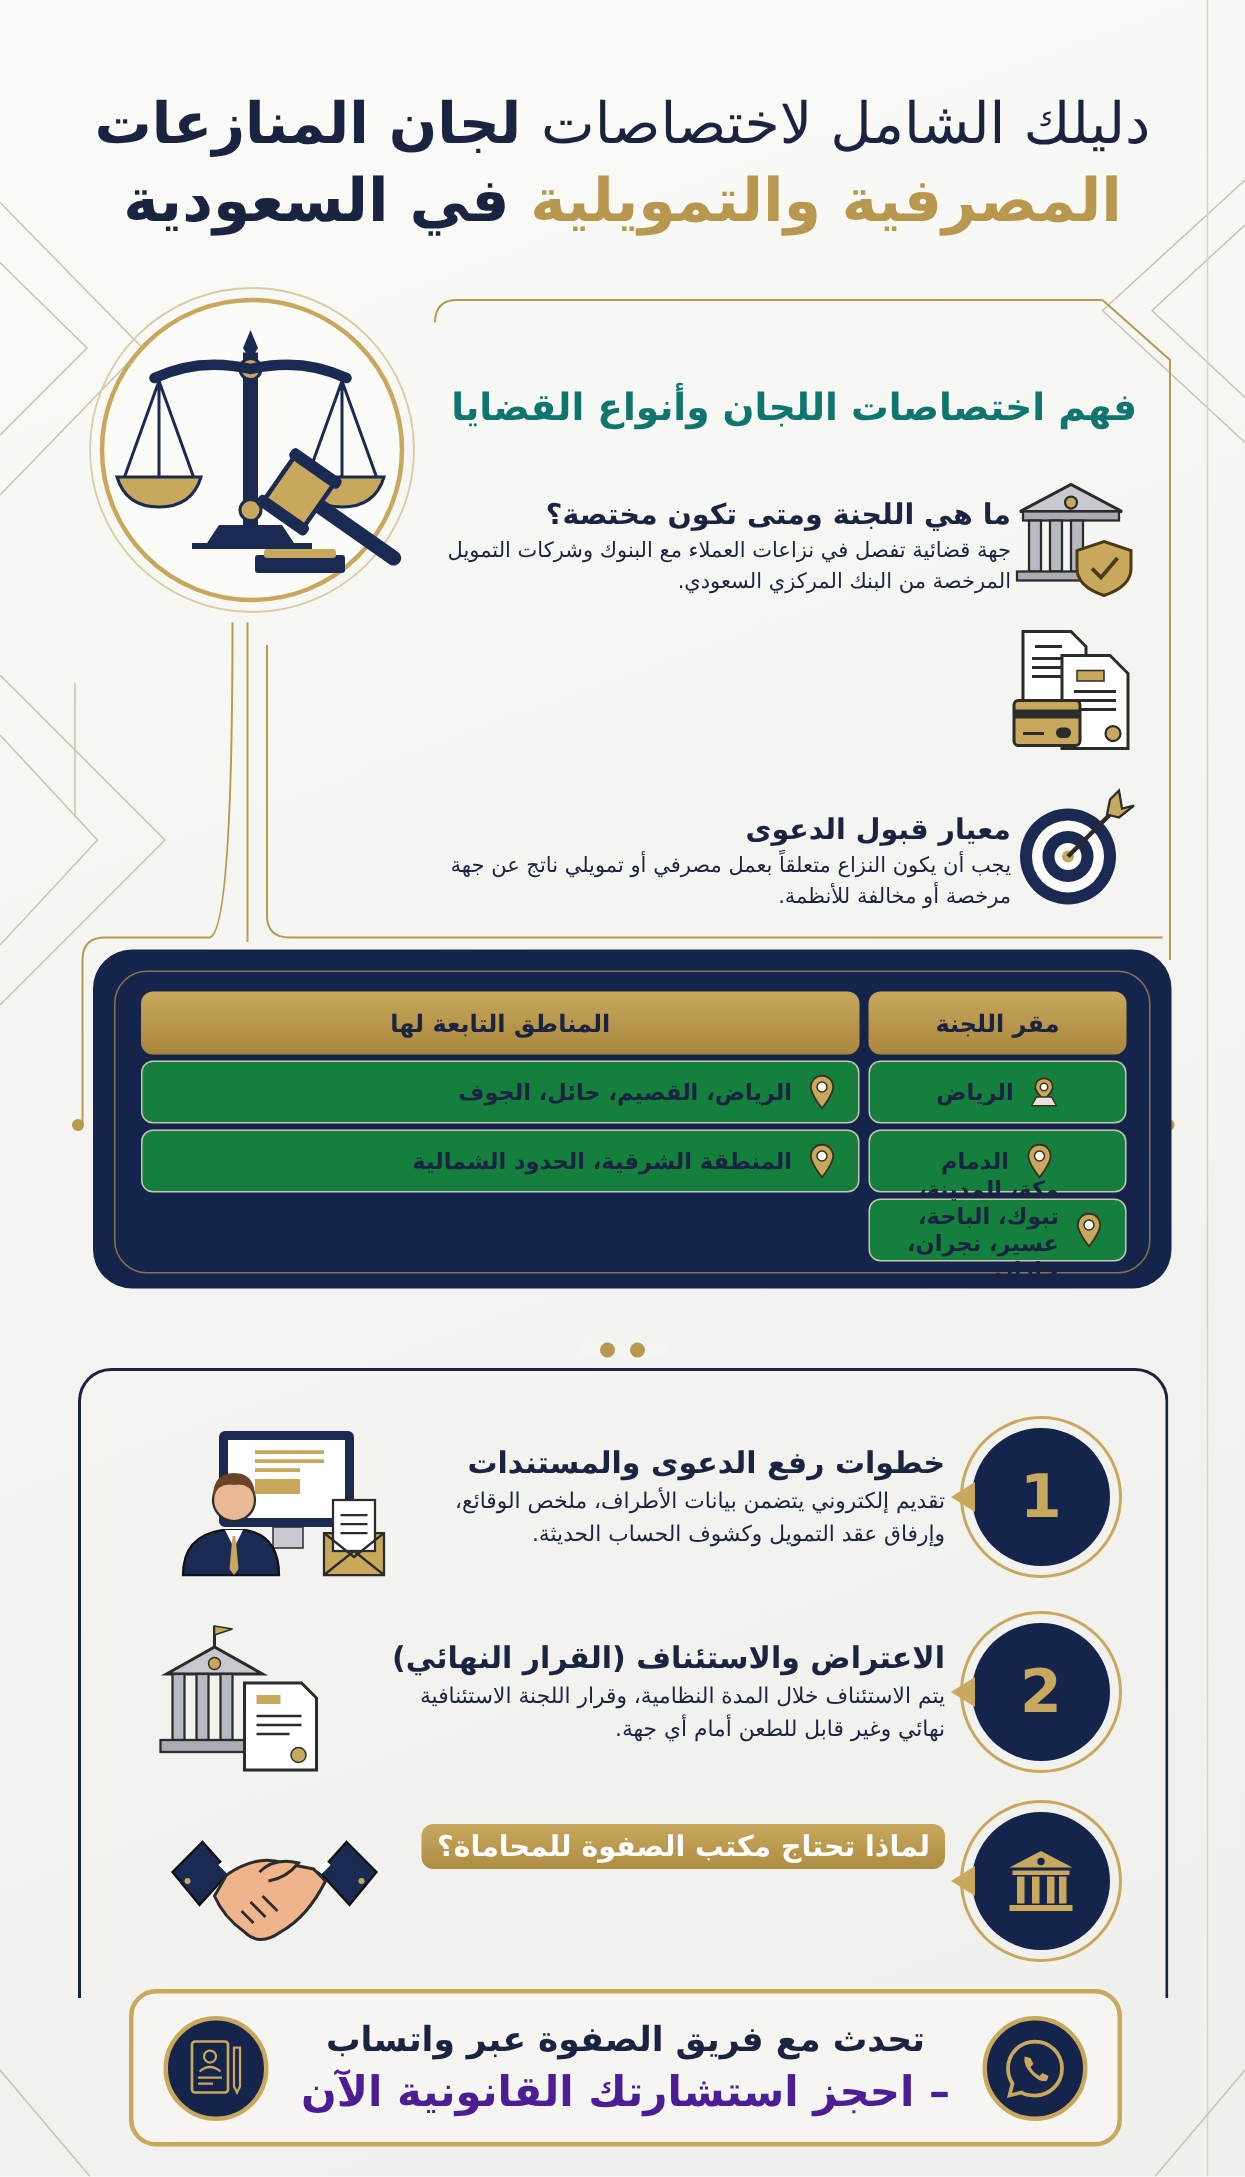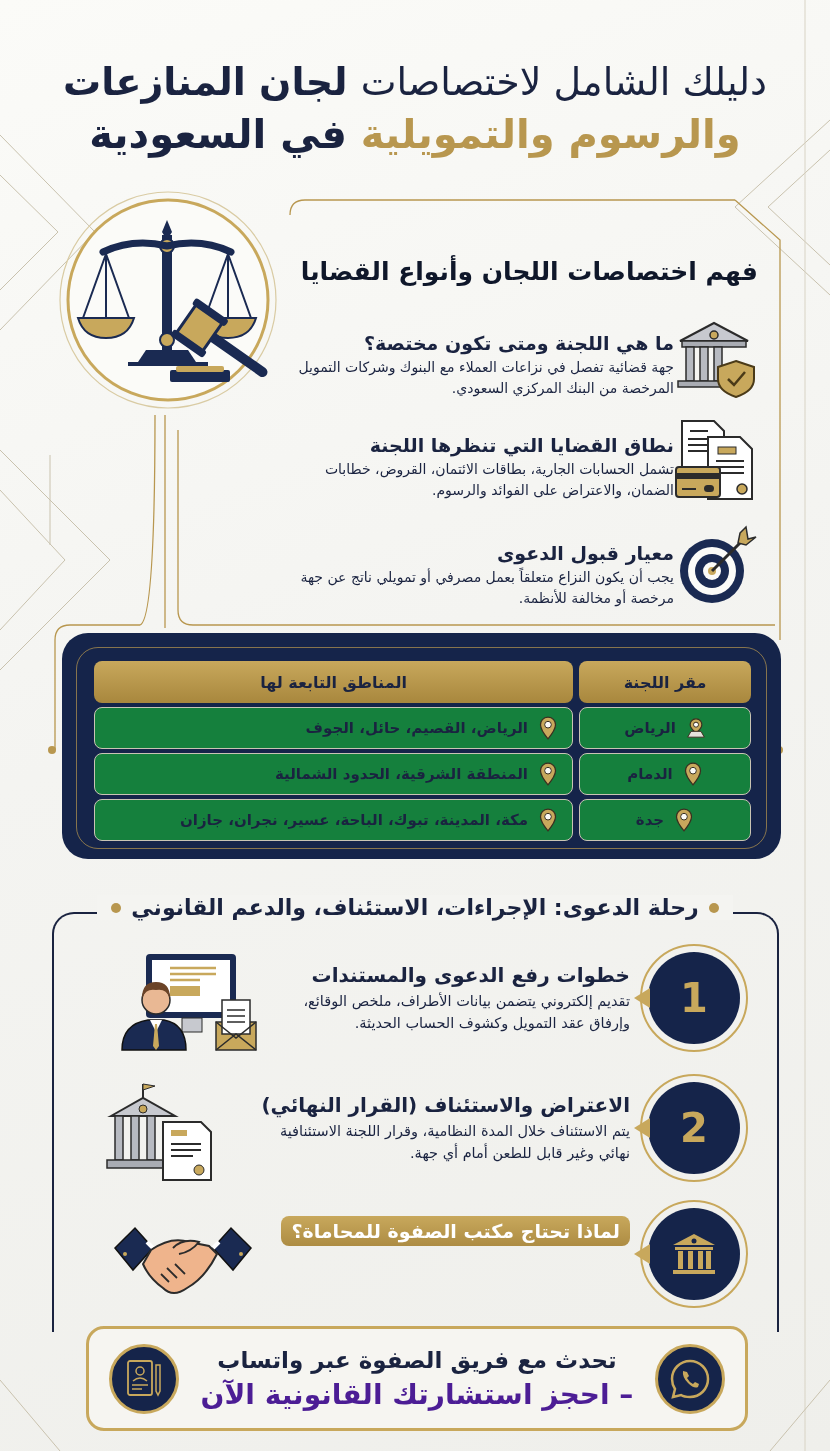--- a/index.html
+++ b/index.html
@@ -17,21 +17,21 @@
   .title .line1 { font-size: 38px; font-weight: bold; color: #1a2340; line-height: 48px; white-space: nowrap; }
   .title .line1 .light { font-weight: normal; }
   .title .line2 { font-size: 40px; font-weight: bold; line-height: 56px; white-space: nowrap; }
   .gold { color: #b8974f; }
   .navy { color: #1a2340; }
 
   
   .emblem { position: absolute; left: 58px; top: 190px; width: 220px; height: 220px; }
 
   
-  .sec1-title { position: absolute; right: 72px; top: 257px; font-size: 25px; font-weight: bold; color: #0f172a; white-space: nowrap; }
+  .sec1-title { position: absolute; right: 72px; top: 257px; font-size: 25px; font-weight: bold; color: #0f766e; white-space: nowrap; }
   .item { position: absolute; right: 72px; width: 470px; display: flex; flex-direction: row; align-items: flex-end; }
   .item .ico { width: 84px; height: 84px; flex: none; }
   .item .txt { flex: 1; text-align: right; padding-top: 2px; }
   .item h3 { font-size: 19px; font-weight: bold; color: #1a2340; line-height: 28px; white-space: nowrap; }
   .item p { font-size: 14px; color: #1a2340; line-height: 21px; }
 
   
   .table-card {
     position: absolute; left: 62px; top: 633px; width: 719px; height: 226px;
     background: #15244a; border-radius: 26px; padding: 28px 30px 22px 32px;
@@ -97,21 +97,21 @@
   <circle cx="52" cy="750" r="4" fill="#b8974f"></circle>
   <circle cx="779" cy="750" r="4" fill="#b8974f"></circle>
 </svg>
 
 <div class="title">
   <div class="line1">
     <span class="light">دليلك الشامل لاختصاصات</span>
     <span>لجان المنازعات</span>
   </div>
   <div class="line2">
-    <span class="gold">والرسوم والتمويلية</span>
+    <span class="gold">المصرفية والتمويلية</span>
     <span class="navy">في السعودية</span>
   </div>
 </div>
 
 <svg class="emblem" viewBox="0 0 220 220">
   <circle cx="110" cy="110" r="108" fill="none" stroke="#d9cba3" stroke-width="1.2"></circle>
   <circle cx="110" cy="110" r="100" fill="#fbfbf8" stroke="#c8a85c" stroke-width="3"></circle>
 
   <rect x="104" y="45" width="10" height="120" fill="#1a2a52"></rect>
   <path d="M109 30 L114 42 L109 50 L104 42 Z" fill="#1a2a52"></path>
@@ -163,24 +163,20 @@
     <path d="M16 14 L34 14 M14 22 L40 22 M14 28 L40 28 M14 34 L40 34" stroke="#2b2b2b" stroke-width="2"></path>
     <path d="M34 20 L66 20 L78 32 L78 82 L34 82 Z" fill="#fff" stroke="#2b2b2b" stroke-width="2"></path>
     <rect x="44" y="30" width="18" height="7" fill="#c8a85c" stroke="#2b2b2b" stroke-width="1"></rect>
     <path d="M42 44 L70 44 M42 50 L70 50 M42 56 L70 56" stroke="#2b2b2b" stroke-width="2"></path>
     <circle cx="68" cy="72" r="5" fill="#c8a85c" stroke="#2b2b2b" stroke-width="1.5"></circle>
     <rect x="2" y="50" width="44" height="30" rx="3" fill="#c8a85c" stroke="#2b2b2b" stroke-width="2"></rect>
     <rect x="2" y="56" width="44" height="6" fill="#2b2b2b"></rect>
     <path d="M8 72 L22 72" stroke="#2b2b2b" stroke-width="2"></path>
     <rect x="30" y="68" width="10" height="7" rx="3.5" fill="#2b2b2b"></rect>
   </svg>
-  <div class="txt">
-    <h3>نطاق القضايا التي تنظرها اللجنة</h3>
-    <p>تشمل الحسابات الجارية، بطاقات الائتمان، القروض، خطابات الضمان، والاعتراض على الفوائد والرسوم.</p>
-  </div>
 </div>
 
 <div class="item" style="top:525px;">
   <svg class="ico" viewBox="0 0 84 84">
     <circle cx="38" cy="46" r="32" fill="#1a2a52"></circle>
     <circle cx="38" cy="46" r="24" fill="#fbfbf8"></circle>
     <circle cx="38" cy="46" r="17" fill="#1a2a52"></circle>
     <circle cx="38" cy="46" r="9" fill="#fbfbf8"></circle>
     <circle cx="38" cy="46" r="4" fill="#c8a85c"></circle>
     <path d="M38 46 L70 14" stroke="#2b2b2b" stroke-width="3"></path>
@@ -222,42 +218,34 @@
       <span>الدمام</span>
     </div>
     <div class="td">
       <svg class="pin" viewBox="0 0 24 30">
           <path d="M12 2 C6 2 3 7 3 11 C3 17 12 28 12 28 C12 28 21 17 21 11 C21 7 18 2 12 2 Z" fill="#c8a85c" stroke="#3a3020" stroke-width="1.5"></path>
           <circle cx="12" cy="11" r="4" fill="#fbfbf8" stroke="#3a3020" stroke-width="1.2"></circle>
         </svg>
       <span>المنطقة الشرقية، الحدود الشمالية</span>
     </div>
 
-    <div class="td city">
-      <svg class="pin" viewBox="0 0 24 30">
-          <path d="M12 2 C6 2 3 7 3 11 C3 17 12 28 12 28 C12 28 21 17 21 11 C21 7 18 2 12 2 Z" fill="#c8a85c" stroke="#3a3020" stroke-width="1.5"></path>
-          <circle cx="12" cy="11" r="4" fill="#fbfbf8" stroke="#3a3020" stroke-width="1.2"></circle>
-        </svg>
-      <span>جدة</span>
-    </div>
     <div class="td">
       <svg class="pin" viewBox="0 0 24 30">
           <path d="M12 2 C6 2 3 7 3 11 C3 17 12 28 12 28 C12 28 21 17 21 11 C21 7 18 2 12 2 Z" fill="#c8a85c" stroke="#3a3020" stroke-width="1.5"></path>
           <circle cx="12" cy="11" r="4" fill="#fbfbf8" stroke="#3a3020" stroke-width="1.2"></circle>
         </svg>
       <span>مكة، المدينة، تبوك، الباحة، عسير، نجران، جازان</span>
     </div>
   </div>
 </div>
 
 <div class="journey-box"></div>
 <div class="journey-title-wrap">
   <div class="journey-title">
     <span class="dot"></span>
-    <span>رحلة الدعوى: الإجراءات، الاستئناف، والدعم القانوني</span>
     <span class="dot"></span>
   </div>
 </div>
 
 <div class="step" style="top:952px;">
   <div class="num">
     <div class="ring"></div>
     <div class="tri"></div>
     <div class="core">1</div>
   </div>

